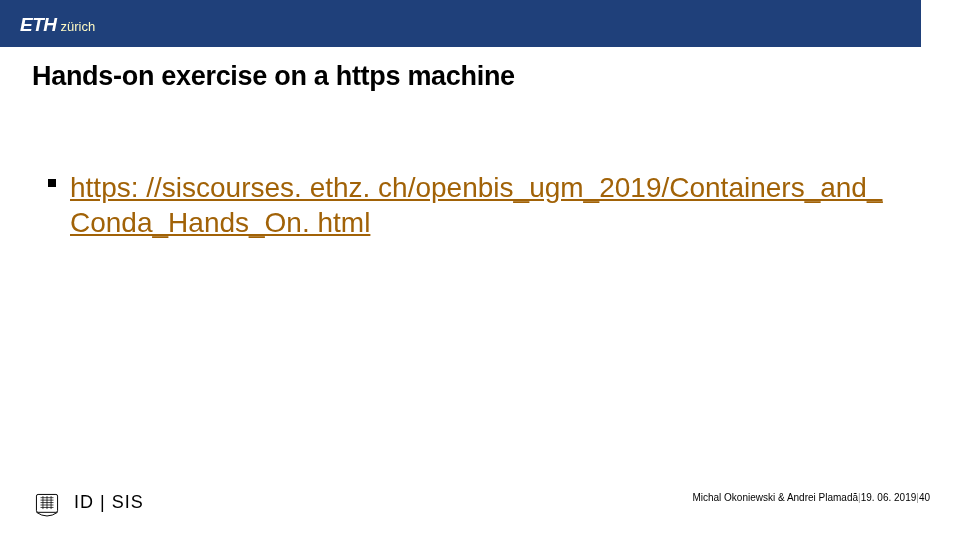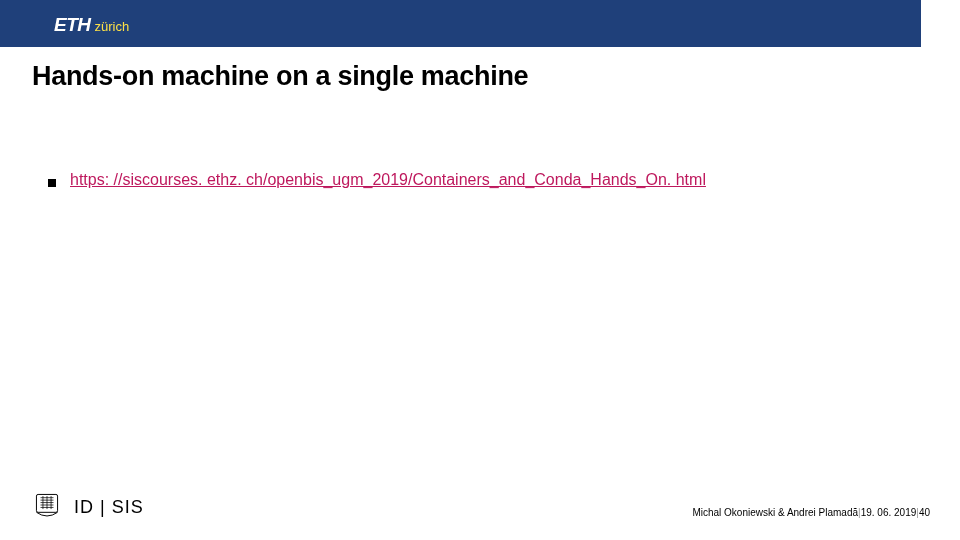--- a/index.html
+++ b/index.html
@@ -18,31 +18,30 @@
     background: #1f407a;
     position: relative;
   }
   .logo {
     position: absolute;
     left: 20px;
     top: 14px;
     display: flex;
     align-items: baseline;
     gap: 4px;
-    margin-left: 34px;
   }
   .logo-eth {
     color: #fff;
     font-weight: bold;
     font-size: 19px;
     letter-spacing: -0.5px;
     font-style: italic;
   }
   .logo-zurich {
-    color: #fde047;
+    color: #fef9c3;
     font-size: 13px;
   }
   .title {
     font-size: 27px;
     font-weight: bold;
     color: #000;
     margin: 14px 0 0 32px;
     letter-spacing: -0.3px;
   }
   .body {
@@ -54,35 +53,35 @@
     gap: 14px;
   }
   .bullet-marker {
     width: 8px;
     height: 8px;
     margin-top: 9px;
     background: #000;
     flex: none;
   }
   .bullet-text {
-    font-size: 16px;
+    font-size: 28px;
     line-height: 1.25;
-    color: #be185d;
+    color: #a16207;
   }
   .bullet-link {
     text-decoration: underline;
     word-break: break-all;
   }
   .footer {
     position: absolute;
     left: 0;
     right: 0;
     bottom: 22px;
     display: flex;
-    align-items: flex-end;
+    align-items: flex-start;
     font-size: 11px;
     color: #000;
   }
   .crest {
     margin-left: 34px;
     width: 26px;
     height: 26px;
     flex: none;
   }
   .footer-left {
@@ -105,21 +104,21 @@
 </head>
 <body>
 
 <div class="header-bar">
   <div class="logo">
     <span class="logo-eth">ETH</span>
     <span class="logo-zurich">zürich</span>
   </div>
 </div>
 
-<div class="title">Hands-on machine on a single machine</div>
+<div class="title">Hands-on exercise on a https machine</div>
 
 <div class="body">
   <div class="bullet-row">
     <div class="bullet-marker"></div>
     <div class="bullet-text">
       <span class="bullet-link">https: //siscourses. ethz. ch/openbis_ugm_2019/Containers_and_Conda_Hands_On. html</span>
     </div>
   </div>
 </div>
 

